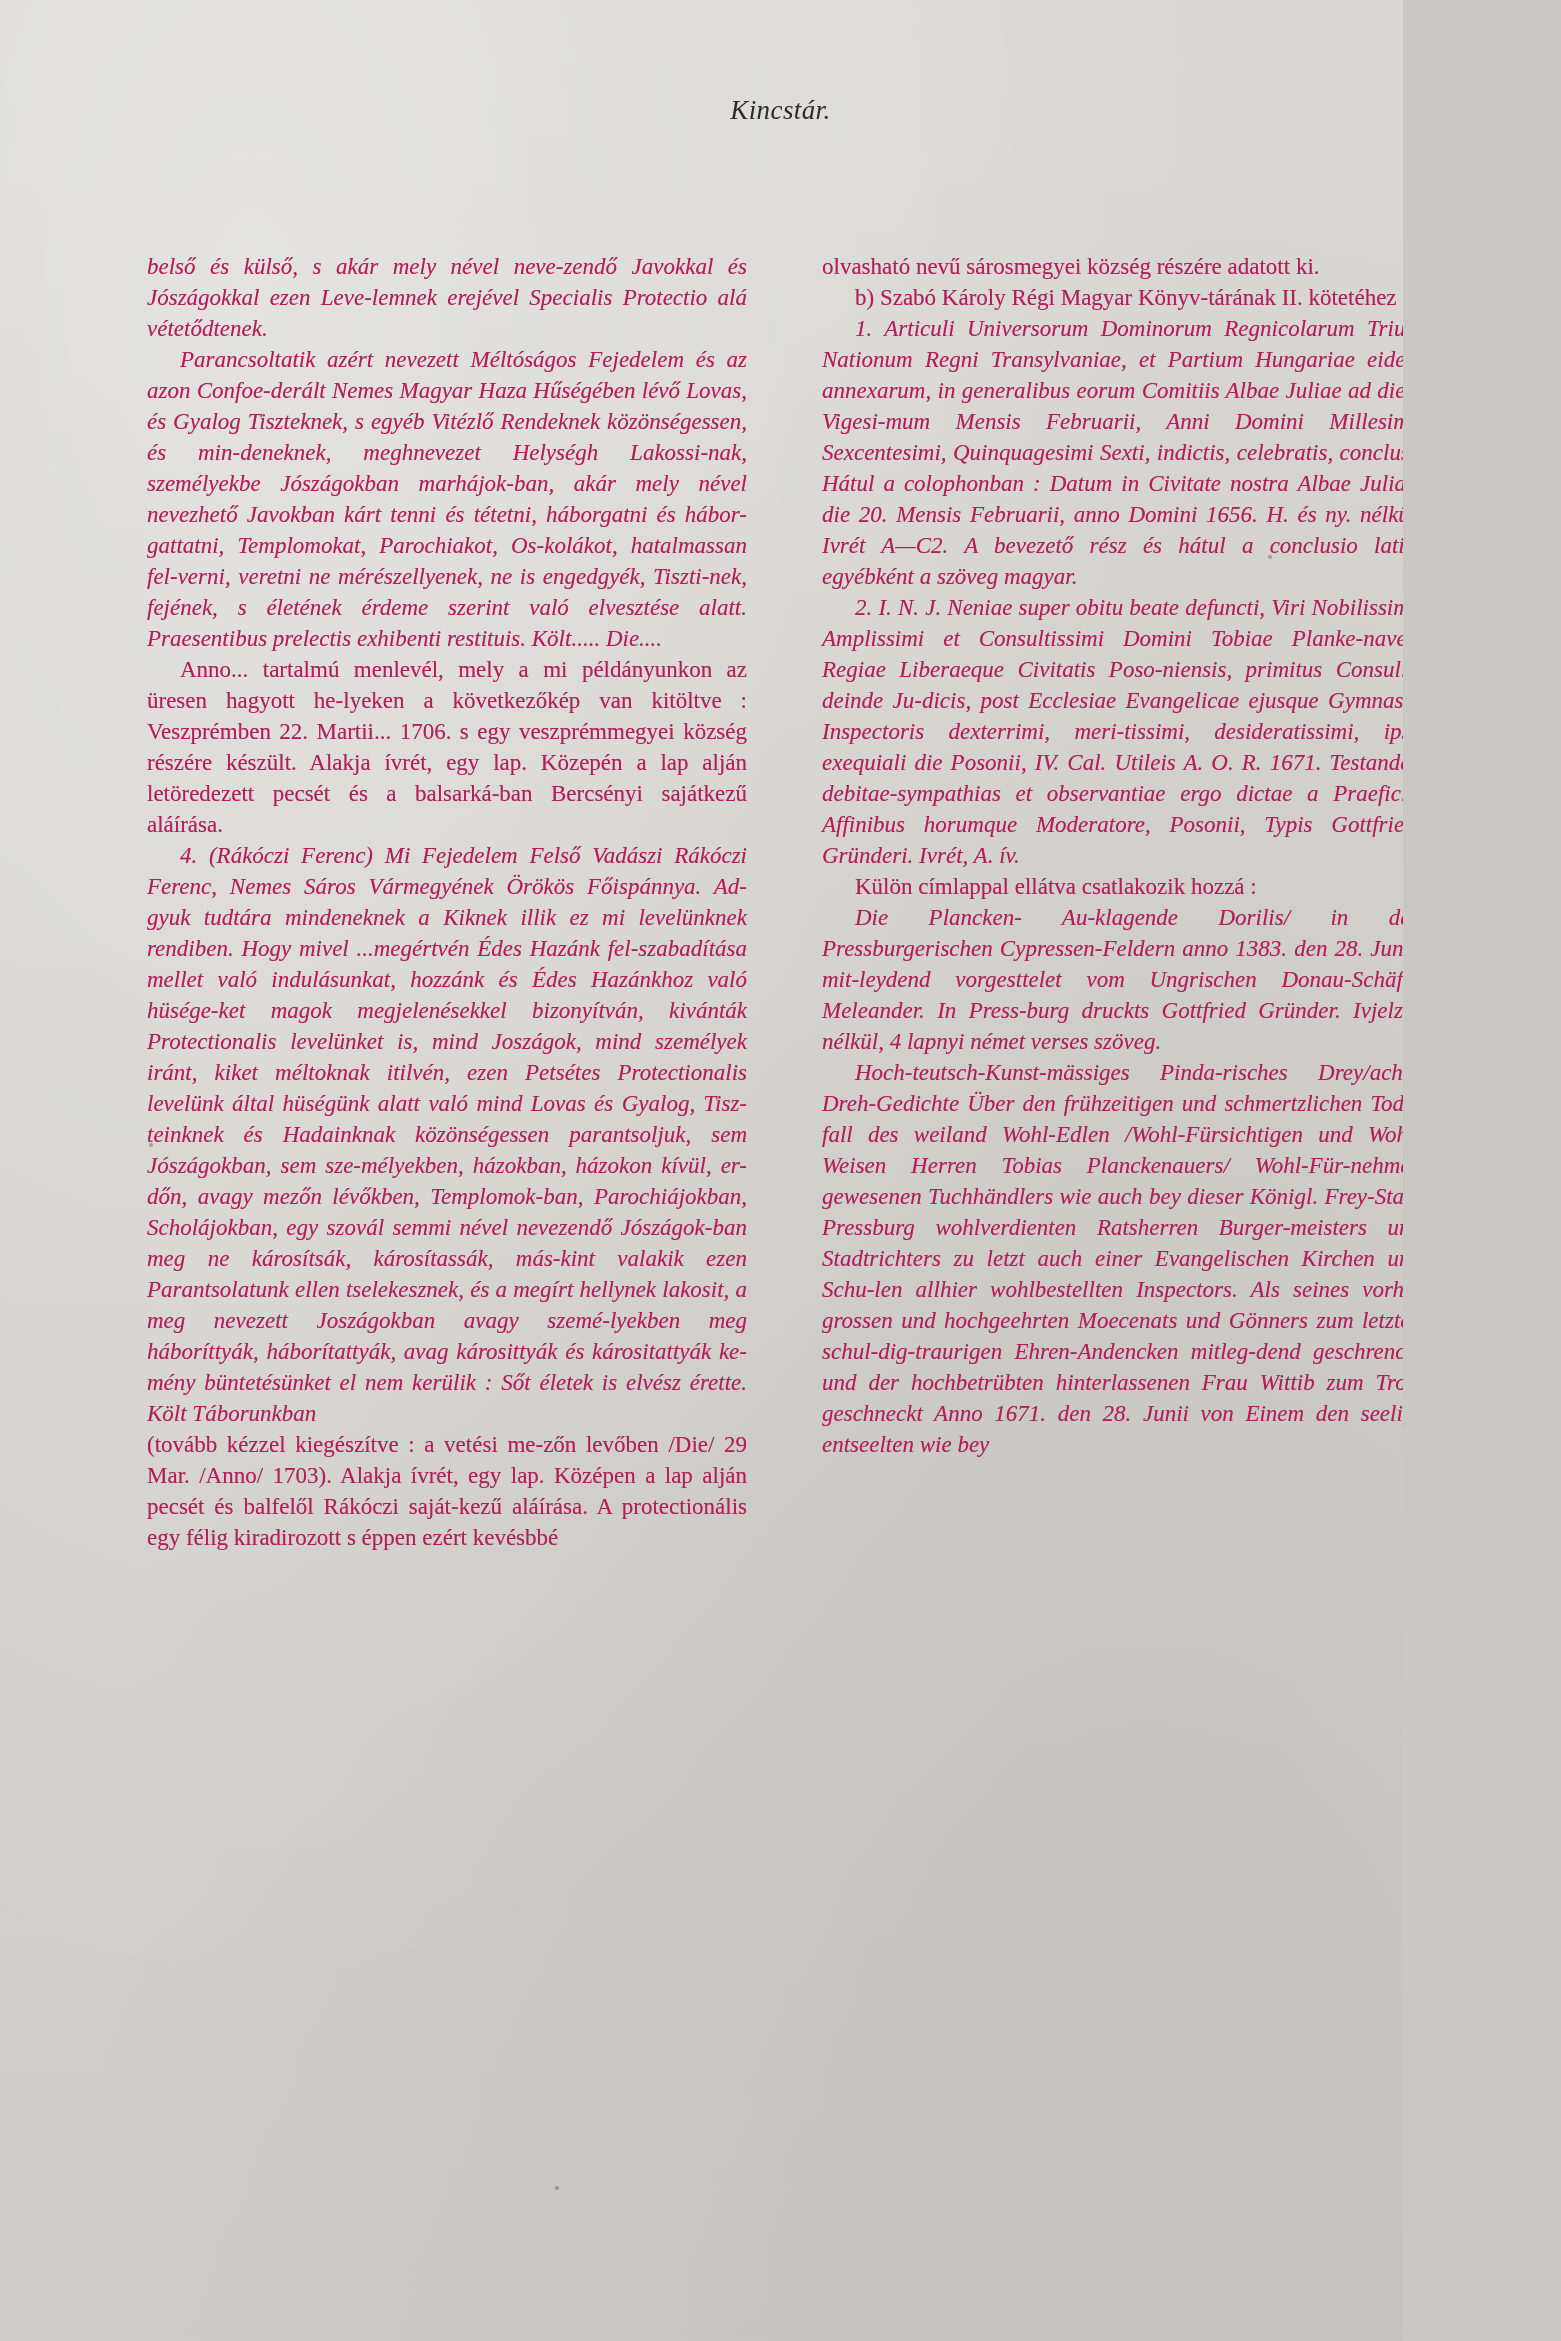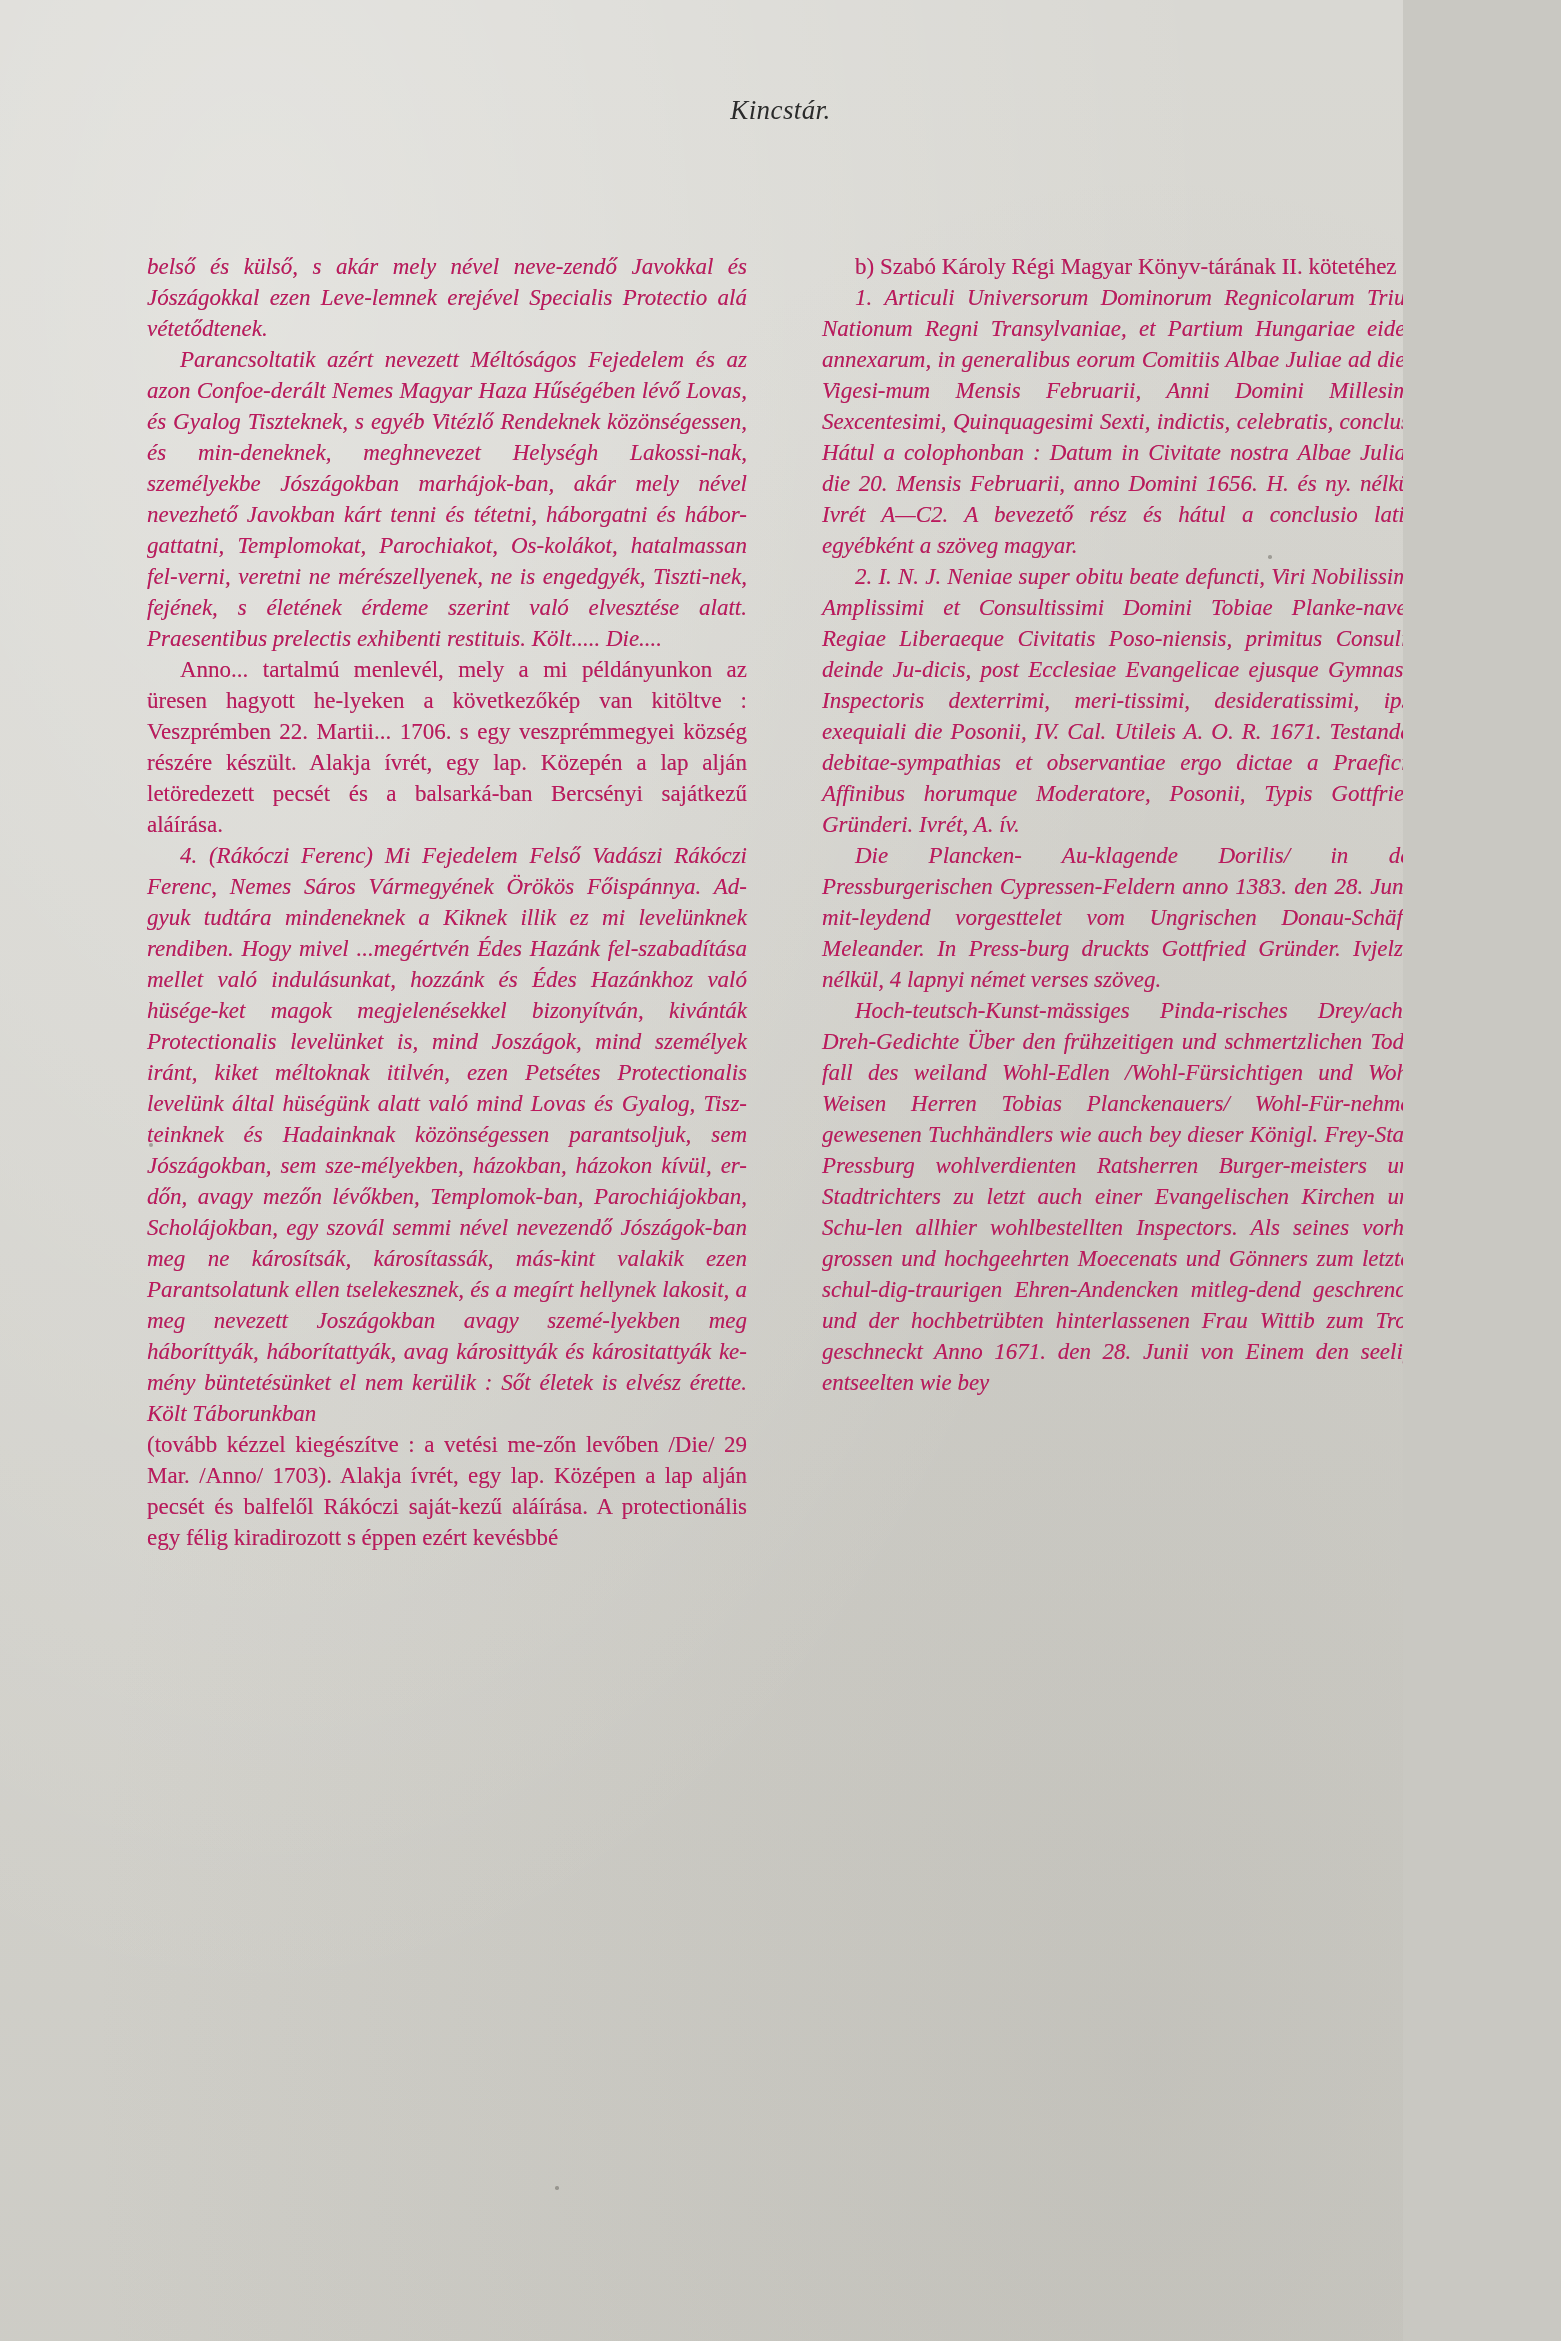--- a/index.html
+++ b/index.html
@@ -107,23 +107,25 @@
 
       <div class="col">
         <p class="it">belső és külső, s akár mely nével neve-zendő Javokkal és Jószágokkal ezen Leve-lemnek erejével Specialis Protectio alá vétetődtenek.</p>
         <p class="it ind">Parancsoltatik azért nevezett Méltóságos Fejedelem és az azon Confoe-derált Nemes Magyar Haza Hűségében lévő Lovas, és Gyalog Tiszteknek, s egyéb Vitézlő Rendeknek közönségessen, és min-deneknek, meghnevezet Helységh Lakossi-nak, személyekbe Jószágokban marhájok-ban, akár mely nével nevezhető Javokban kárt tenni és tétetni, háborgatni és hábor-gattatni, Templomokat, Parochiakot, Os-kolákot, hatalmassan fel-verni, veretni ne mérészellyenek, ne is engedgyék, Tiszti-nek, fejének, s életének érdeme szerint való elvesztése alatt. Praesentibus prelectis exhibenti restituis. Költ..... Die....</p>
         <p class="ind">Anno... tartalmú menlevél, mely a mi példányunkon az üresen hagyott he-lyeken a következőkép van kitöltve : Veszprémben 22. Martii... 1706. s egy veszprémmegyei község részére készült. Alakja ívrét, egy lap. Közepén a lap alján letöredezett pecsét és a balsarká-ban Bercsényi sajátkezű aláírása.</p>
         <p class="it ind">4. (Rákóczi Ferenc) Mi Fejedelem Felső Vadászi Rákóczi Ferenc, Nemes Sáros Vármegyének Örökös Főispánnya. Ad-gyuk tudtára mindeneknek a Kiknek illik ez mi levelünknek rendiben. Hogy mivel ...megértvén Édes Hazánk fel-szabadítása mellet való indulásunkat, hozzánk és Édes Hazánkhoz való hüsége-ket magok megjelenésekkel bizonyítván, kivánták Protectionalis levelünket is, mind Joszágok, mind személyek iránt, kiket méltoknak itilvén, ezen Petsétes Protectionalis levelünk által hüségünk alatt való mind Lovas és Gyalog, Tisz-teinknek és Hadainknak közönségessen parantsoljuk, sem Jószágokban, sem sze-mélyekben, házokban, házokon kívül, er-dőn, avagy mezőn lévőkben, Templomok-ban, Parochiájokban, Scholájokban, egy szovál semmi nével nevezendő Jószágok-ban meg ne károsítsák, károsítassák, más-kint valakik ezen Parantsolatunk ellen tselekesznek, és a megírt hellynek lakosit, a meg nevezett Joszágokban avagy szemé-lyekben meg háboríttyák, háborítattyák, avag károsittyák és kárositattyák ke-mény büntetésünket el nem kerülik : Sőt életek is elvész érette. Költ Táborunkban</p>
         <p>(tovább kézzel kiegészítve : a vetési me-zőn levőben /Die/ 29 Mar. /Anno/ 1703). Alakja ívrét, egy lap. Középen a lap alján pecsét és balfelől Rákóczi saját-kezű aláírása. A protectionális egy félig kiradirozott s éppen ezért kevésbbé</p>
       </div>
 
       <div class="col">
+        <p>olvasható nevű sárosmegyei község részére adatott ki.</p>
         <p class="ind">b) Szabó Károly Régi Magyar Könyv-tárának II. kötetéhez :</p>
         <p class="it ind">1. Articuli Universorum Dominorum Regnicolarum Trium Nationum Regni Transylvaniae, et Partium Hungariae eidem annexarum, in generalibus eorum Comitiis Albae Juliae ad diem Vigesi-mum Mensis Februarii, Anni Domini Millesimi, Sexcentesimi, Quinquagesimi Sexti, indictis, celebratis, conclusi. Hátul a colophonban : Datum in Civitate nostra Albae Juliae, die 20. Mensis Februarii, anno Domini 1656. H. és ny. nélkül. Ivrét A—C2. A bevezető rész és hátul a conclusio latin, egyébként a szöveg magyar.</p>
         <p class="it ind">2. I. N. J. Neniae super obitu beate defuncti, Viri Nobilissimi, Amplissimi et Consultissimi Domini Tobiae Planke-naveri Regiae Liberaeque Civitatis Poso-niensis, primitus Consulis, deinde Ju-dicis, post Ecclesiae Evangelicae ejusque Gymnasii, Inspectoris dexterrimi, meri-tissimi, desideratissimi, ipso exequiali die Posonii, IV. Cal. Utileis A. O. R. 1671. Testandae debitae-sympathias et observantiae ergo dictae a Praeficis, Affinibus horumque Moderatore, Posonii, Typis Gottfriedi Gründeri. Ivrét, A. ív.</p>
+        <p class="ind">Külön címlappal ellátva csatlakozik hozzá :</p>
         <p class="it ind">Die Plancken- Au-klagende Dorilis/ in den Pressburgerischen Cypressen-Feldern anno 1383. den 28. Junii. mit-leydend vorgesttelet vom Ungrischen Donau-Schäfer Meleander. In Press-burg druckts Gottfried Gründer. Ivjelzés nélkül, 4 lapnyi német verses szöveg.</p>
         <p class="it ind">Hoch-teutsch-Kunst-mässiges Pinda-risches Drey/aches Dreh-Gedichte Über den frühzeitigen und schmertzlichen Tode-fall des weiland Wohl-Edlen /Wohl-Fürsichtigen und Wohl-Weisen Herren Tobias Planckenauers/ Wohl-Für-nehmen gewesenen Tuchhändlers wie auch bey dieser Königl. Frey-Stadt Pressburg wohlverdienten Ratsherren Burger-meisters und Stadtrichters zu letzt auch einer Evangelischen Kirchen und Schu-len allhier wohlbestellten Inspectors. Als seines vorhin grossen und hochgeehrten Moecenats und Gönners zum letzten schul-dig-traurigen Ehren-Andencken mitleg-dend geschrenckt und der hochbetrübten hinterlassenen Frau Wittib zum Trost geschneckt Anno 1671. den 28. Junii von Einem den seelig-entseelten wie bey</p>
       </div>
 
     </div>
   </div>
 
   <div class="speck" style="left:149px; top:1143px; width:4.3px; height:4.3px;"></div>
   <div class="speck" style="left:1268px; top:555px; width:3.5px; height:3.5px;"></div>
   <div class="speck" style="left:555px; top:2186px; width:3.5px; height:3.5px;"></div>

